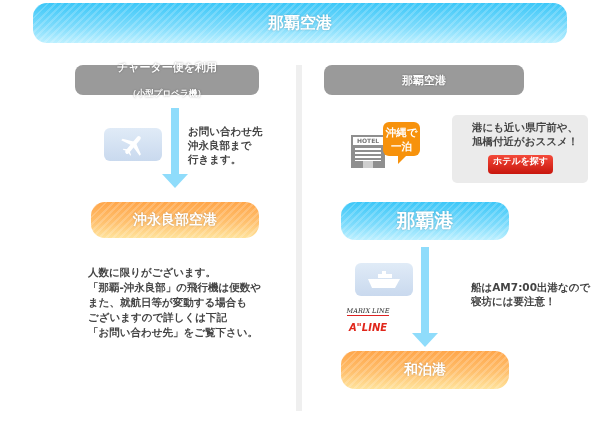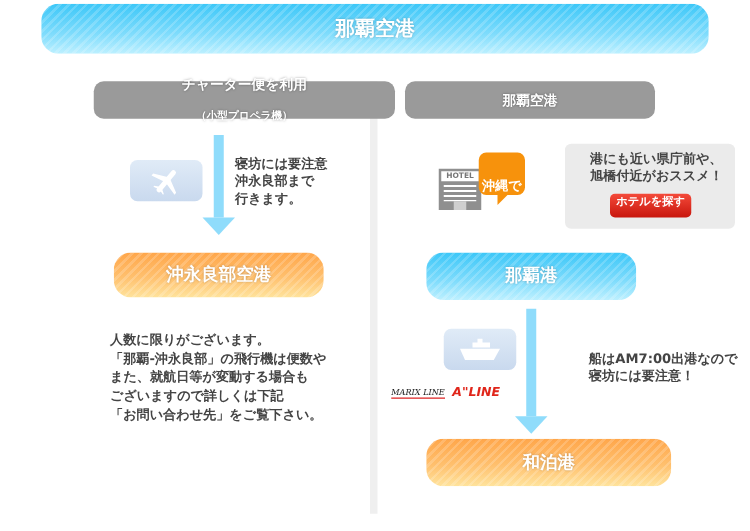--- a/index.html
+++ b/index.html
@@ -47,40 +47,40 @@
 </style>
 </head>
 <body>
 
 <div class="abs pill stripe-blue" style="left:33px;top:3px;width:534px;height:40px;font-size:16px;">
   <span>那覇空港</span>
 </div>
 
 <div class="abs divider" style="left:296px;top:65px;width:6px;height:346px;"></div>
 
-<div class="abs gray-head" style="left:75px;top:65px;width:241px;height:30px;gap:14px;">
+<div class="abs gray-head" style="left:75px;top:65px;width:184px;height:30px;gap:14px;">
   <span style="font-size:11px;line-height:12px;">チャーター便を利用</span>
   <span style="font-size:8.5px;line-height:11px;">（小型プロペラ機）</span>
 </div>
 
 <div class="abs arrow-shaft" style="left:171px;top:108px;height:66px;"></div>
 <div class="abs arrow-head" style="left:162px;top:174px;"></div>
 
 <div class="abs icon-box" style="left:104px;top:128px;width:58px;height:33px;">
   <svg width="26" height="22" viewBox="0 0 26 22">
     <g fill="#ffffff" transform="rotate(40 13 11)">
       <rect x="11" y="0" width="4" height="22" rx="2"></rect>
       <polygon points="13,7 1,13 1,15 13,12 25,15 25,13"></polygon>
       <polygon points="13,17 8,20 8,21 13,19.5 18,21 18,20"></polygon>
     </g>
   </svg>
 </div>
 
 <div class="abs txt" style="left:188px;top:124px;width:100px;">
-  <div>寝坊には要注意</div>
+  <div>お問い合わせ先</div>
   <div>沖永良部まで</div>
   <div>行きます。</div>
 </div>
 
 <div class="abs pill stripe-orange" style="left:91px;top:202px;width:168px;height:36px;font-size:14px;">
   <span>沖永良部空港</span>
 </div>
 
 <div class="abs txt" style="left:88px;top:265px;width:210px;line-height:15px;">
   <div>人数に限りがございます。</div>
@@ -92,58 +92,58 @@
 
 <div class="abs gray-head" style="left:324px;top:65px;width:200px;height:30px;font-size:11px;">
   <span>那覇空港</span>
 </div>
 
 <div class="abs" style="left:351px;top:135px;width:34px;height:33px;background:#8f8f8f;">
   <div style="position:absolute;left:2px;top:2px;width:30px;height:8px;background:#fff;color:#777;font-size:6px;font-weight:bold;text-align:center;line-height:8px;">HOTEL</div>
   <div style="position:absolute;left:4px;top:13px;width:26px;height:13px;background:repeating-linear-gradient(to bottom,#fff 0 2px,#8f8f8f 2px 4px);"></div>
   <div style="position:absolute;left:12px;top:26px;width:10px;height:7px;background:#cfcfcf;"></div>
 </div>
-<div class="abs" style="left:383px;top:122px;width:37px;height:34px;background:#f7920c;border-radius:6px;color:#fff;font-weight:bold;font-size:10.5px;line-height:14px;text-align:center;padding-top:20px;box-sizing:border-box;">
+<div class="abs" style="left:383px;top:122px;width:37px;height:34px;background:#f7920c;border-radius:6px;color:#fff;font-weight:bold;font-size:10.5px;line-height:14px;text-align:center;padding-top:3px;box-sizing:border-box;">
   <div>沖縄で</div>
   <div>一泊</div>
 </div>
 <div class="abs" style="left:398px;top:154px;width:0;height:0;border-left:10px solid #f7920c;border-bottom:10px solid transparent;"></div>
 
 <div class="abs" style="left:452px;top:115px;width:136px;height:68px;background:#ebebeb;border-radius:5px;">
   <div class="txt" style="position:absolute;left:20px;top:5px;width:128px;">
     <div>港にも近い県庁前や、</div>
     <div>旭橋付近がおススメ！</div>
   </div>
   <div style="position:absolute;left:36px;top:40px;width:65px;height:19px;border-radius:4px;background:linear-gradient(to bottom,#f44a3a,#c8160d);color:#fff;font-weight:bold;font-size:9px;display:flex;justify-content:center;cursor:pointer;">
     <span>ホテルを探す</span>
   </div>
 </div>
 
-<div class="abs pill stripe-blue" style="left:341px;top:202px;width:168px;height:38px;font-size:14px;">
+<div class="abs pill stripe-blue" style="left:341px;top:202px;width:168px;height:38px;font-size:19px;">
   <span>那覇港</span>
 </div>
 
 <div class="abs arrow-shaft" style="left:421px;top:247px;height:86px;"></div>
 <div class="abs arrow-head" style="left:412px;top:333px;"></div>
 
 <div class="abs icon-box" style="left:355px;top:263px;width:58px;height:33px;">
   <svg width="36" height="20" viewBox="0 0 36 20">
     <g fill="#ffffff">
       <rect x="16" y="1" width="4" height="4"></rect>
       <rect x="12" y="4" width="14" height="4"></rect>
       <polygon points="2,9 34,9 29,18 6,18"></polygon>
     </g>
   </svg>
 </div>
 
-<div class="abs" style="left:313px;top:307px;width:110px;height:14px;display:flex;align-items:center;gap:6px;">
+<div class="abs" style="left:313px;top:307px;width:110px;height:14px;display:flex;align-items:center;gap:6px;flex-direction:column;">
   <span style="font-family:'DejaVu Serif',serif;font-style:italic;font-size:6.5px;color:#222;border-bottom:1px solid #d22;">MARIX LINE</span>
   <span style="font-style:italic;font-weight:bold;font-size:10px;color:#e0261b;">A"LINE</span>
 </div>
 
 <div class="abs txt" style="left:443px;top:280px;width:150px;margin-left:28px;">
   <div>船はAM7:00出港なので</div>
   <div>寝坊には要注意！</div>
 </div>
 
-<div class="abs pill stripe-orange" style="left:341px;top:351px;width:196px;height:38px;font-size:14px;">
+<div class="abs pill stripe-orange" style="left:341px;top:351px;width:168px;height:38px;font-size:14px;">
   <span>和泊港</span>
 </div>
 
 </body></html>

